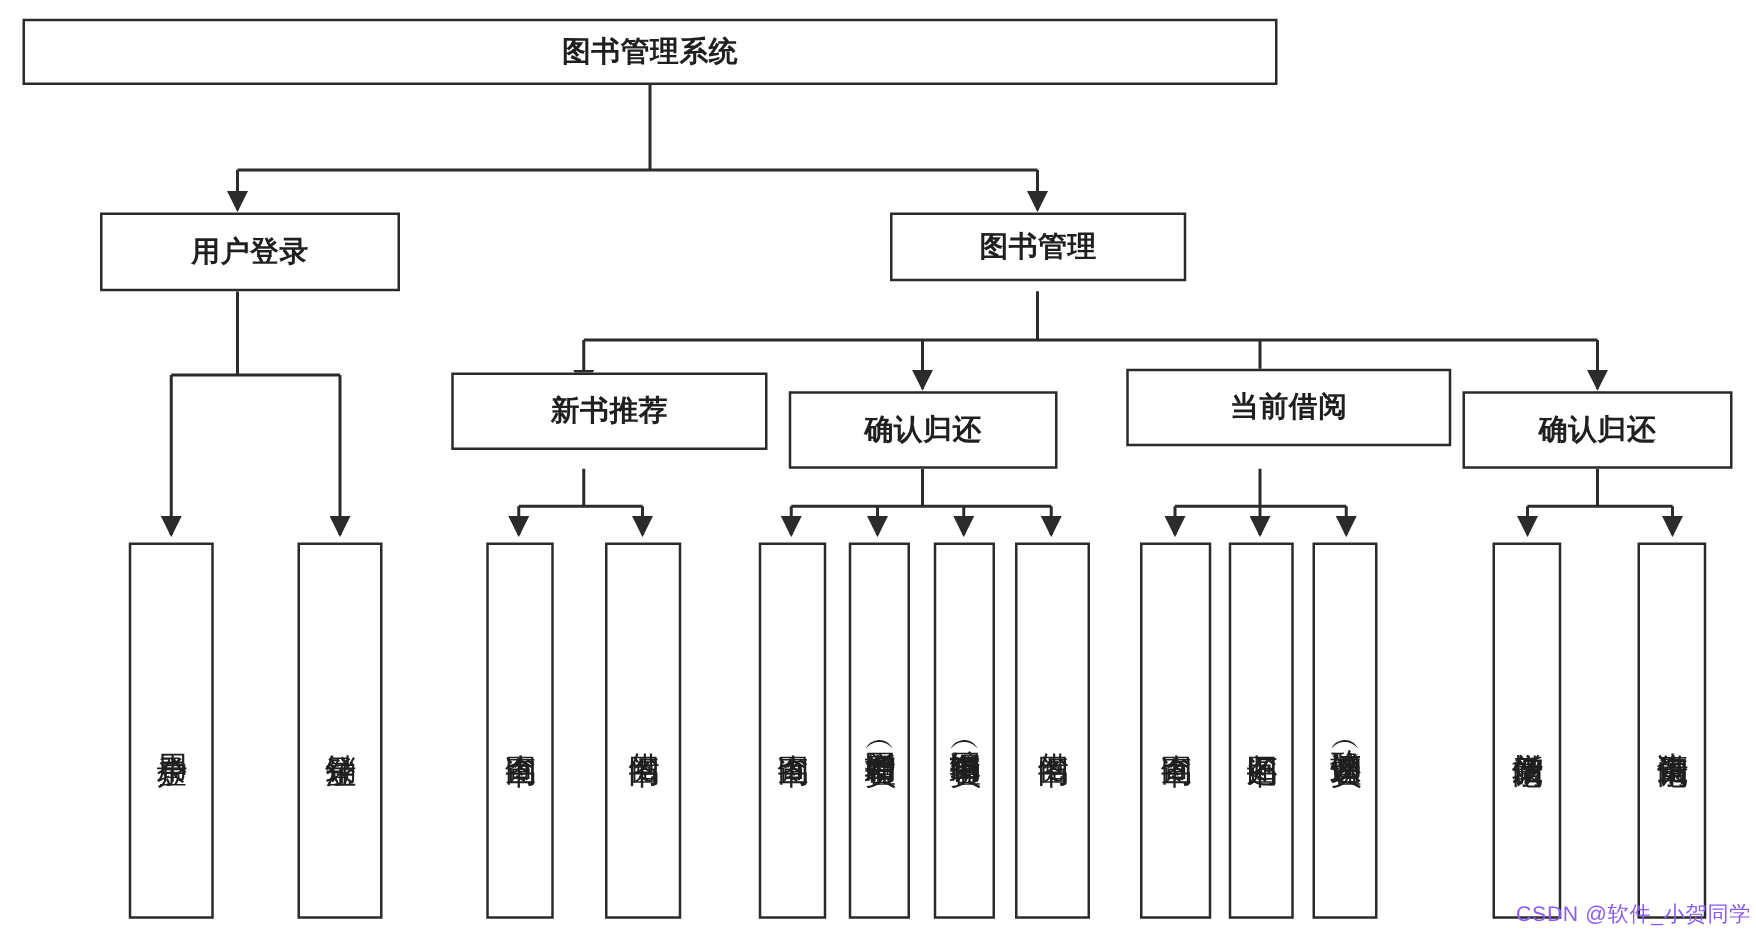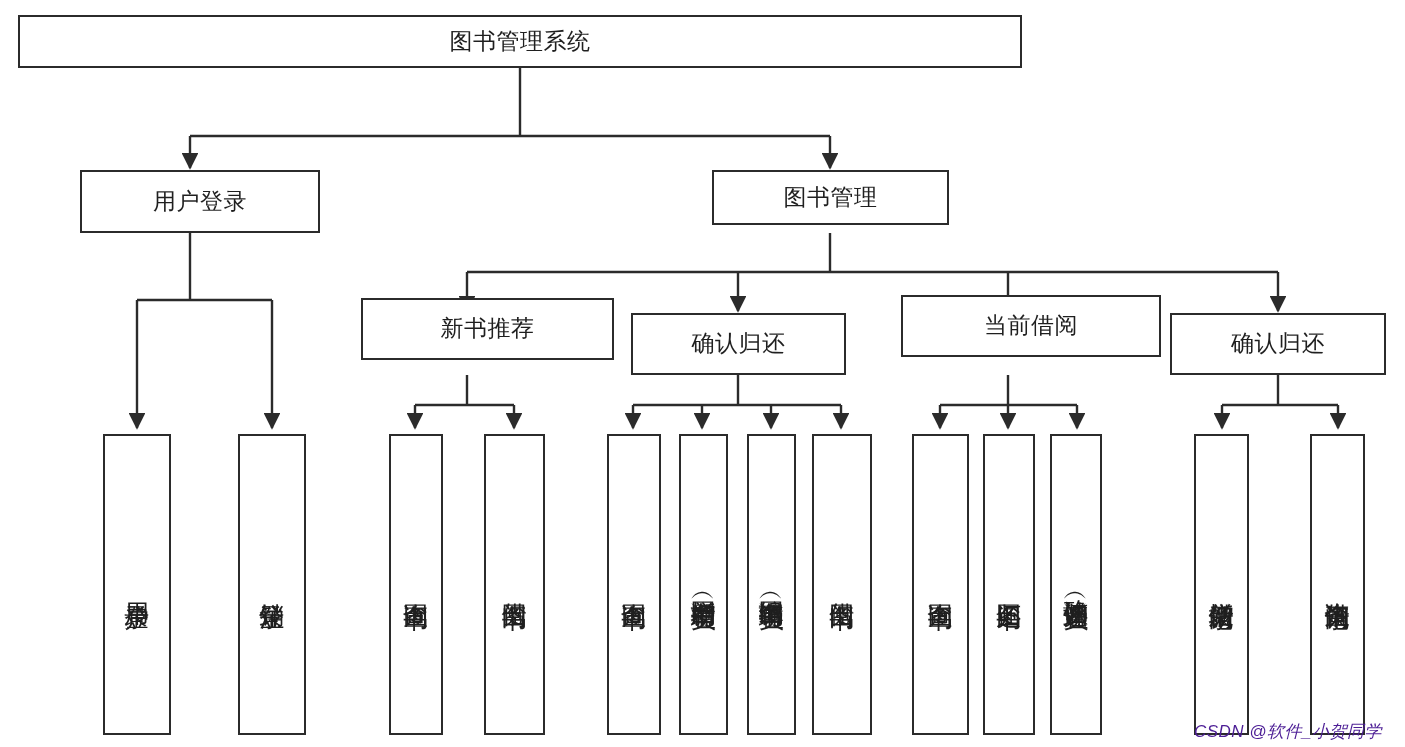--- a/index.html
+++ b/index.html
@@ -39,48 +39,48 @@
   .node-label {
     color: #1f1f1f;
     font-family: "Liberation Sans", "DejaVu Sans", sans-serif;
     text-align: center;
     line-height: 1.18;
     white-space: nowrap;
   }
   .node-h .node-label {
     font-size: 23px;
     letter-spacing: 0.5px;
+    font-weight: bold;
   }
   .node-root .node-label {
     font-size: 23px;
     letter-spacing: 0.5px;
   }
   .node-v {
     align-items: center;
     justify-content: center;
   }
   .node-v .node-label {
     writing-mode: vertical-rl;
     text-orientation: upright;
     font-size: 25px;
     line-height: 1.06;
     letter-spacing: 1px;
     max-height: 100%;
   }
   .watermark {
     position: absolute;
-    right: 23px;
+    right: 4px;
     bottom: 4px;
     font-size: 17px;
-    color: #4c1d95;
+    color: #8b5cf6;
     font-family: "Liberation Sans", "DejaVu Sans", sans-serif;
     letter-spacing: 0.5px;
     white-space: nowrap;
     pointer-events: none;
-    font-style: italic;
   }
 </style>
 </head>
 <body>
 
 <div id="diagram-root">
 
   <svg class="flow" viewBox="0 0 1405 747">
     <defs>
       <marker id="arrow" viewBox="0 0 10 10" refX="9" refY="5" markerWidth="7" markerHeight="7" orient="auto-start-reverse">

